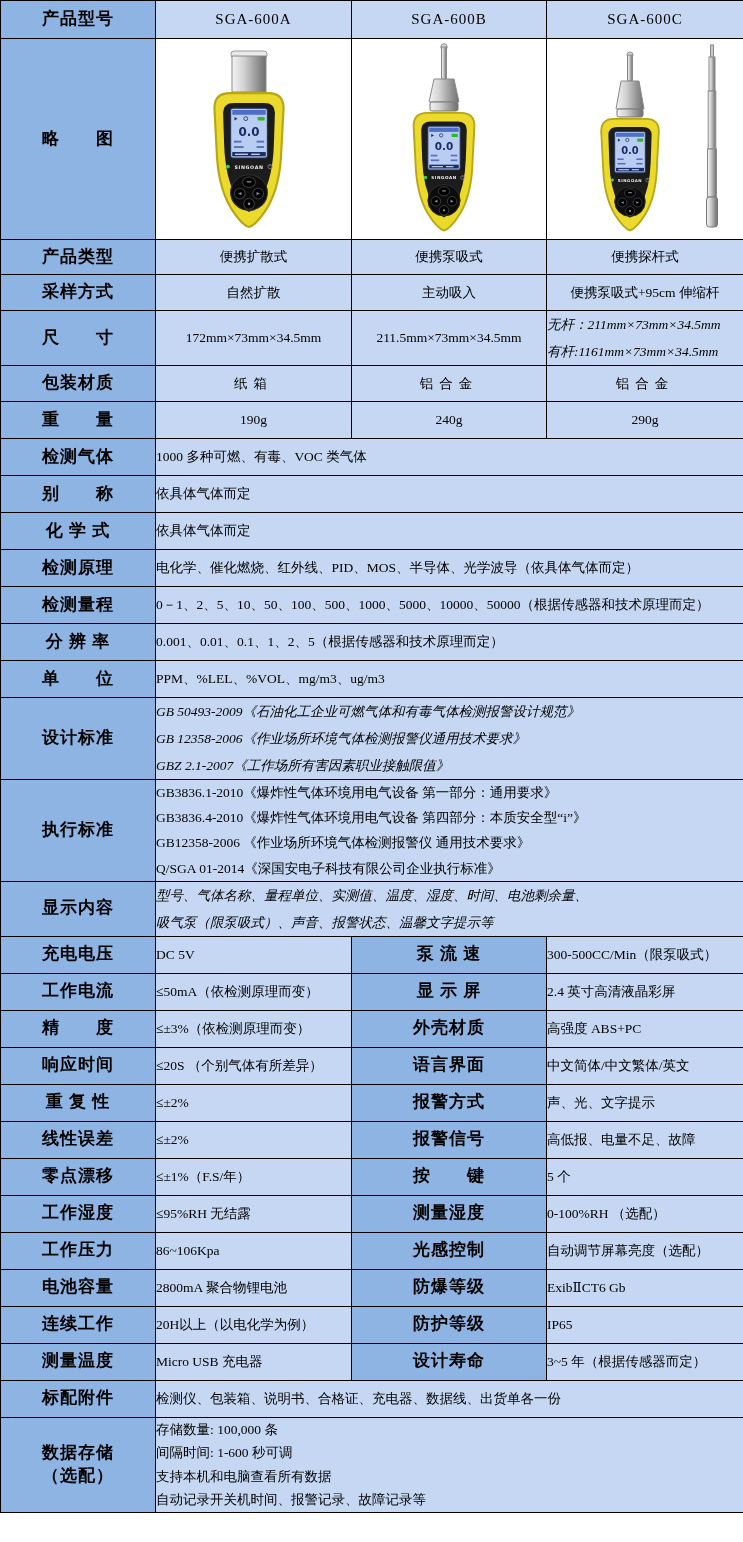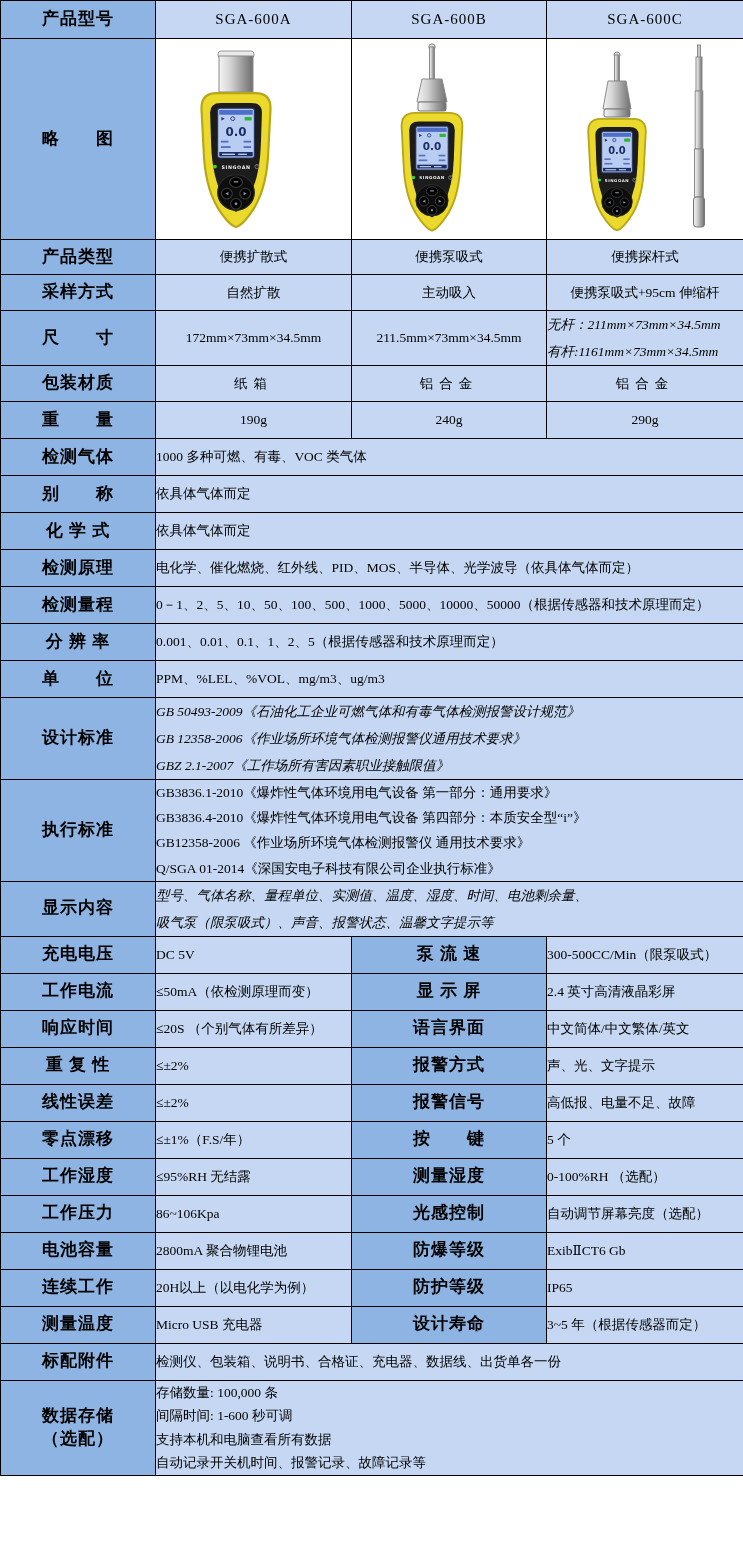--- a/index.html
+++ b/index.html
@@ -2,21 +2,21 @@
 <html><head>
 <meta charset="utf-8">
 <style>
   html,body{margin:0;padding:0;background:#fff;}
   body{width:743px;font-family:"Liberation Serif","DejaVu Serif",serif;color:#000;}
   table.spec{border-collapse:collapse;table-layout:fixed;width:743px;}
   table.spec td{border:1px solid #000;overflow:hidden;vertical-align:middle;padding:0;}
   td.l{background:#8DB4E2;font-weight:bold;font-size:17px;text-align:center;letter-spacing:1px;line-height:1.35;white-space:pre-line;}
   td.v{background:#C5D7F2;font-size:13.5px;text-align:center;}
   td.vl{background:#C5D7F2;font-size:13.5px;text-align:left;padding:2px 12px;}
-  td.ph{background:#ffffff;vertical-align:middle;}
+  td.ph{background:#ffffff;text-align:center;vertical-align:middle;}
   td.model{background:#C5D7F2;font-size:15px;text-align:center;letter-spacing:1px;}
   .pre{white-space:pre-line;}
   .lh2{line-height:2.0;font-style:italic;}
   .lh19{line-height:1.87;}
   .lh175{line-height:1.74;}
   .sp6{letter-spacing:6px;}
   .devwrap{display:inline-block;width:170px;height:196px;}
 </style>
 </head>
 <body>
@@ -261,20 +261,26 @@
     <td class="l">泵 流 速</td>
     <td class="vl">300-500CC/Min（限泵吸式）</td>
   </tr>
   <tr style="height:37px">
     <td class="l">工作电流</td>
     <td class="vl">≤50mA（依检测原理而变）</td>
     <td class="l">显 示 屏</td>
     <td class="vl">2.4 英寸高清液晶彩屏</td>
   </tr>
   <tr style="height:37px">
+    <td class="l">精　　度</td>
+    <td class="vl">≤±3%（依检测原理而变）</td>
+    <td class="l">外壳材质</td>
+    <td class="vl">高强度 ABS+PC</td>
+  </tr>
+  <tr style="height:37px">
     <td class="l">响应时间</td>
     <td class="vl">≤20S （个别气体有所差异）</td>
     <td class="l">语言界面</td>
     <td class="vl">中文简体/中文繁体/英文</td>
   </tr>
   <tr style="height:37px">
     <td class="l">重 复 性</td>
     <td class="vl">≤±2%</td>
     <td class="l">报警方式</td>
     <td class="vl">声、光、文字提示</td>

